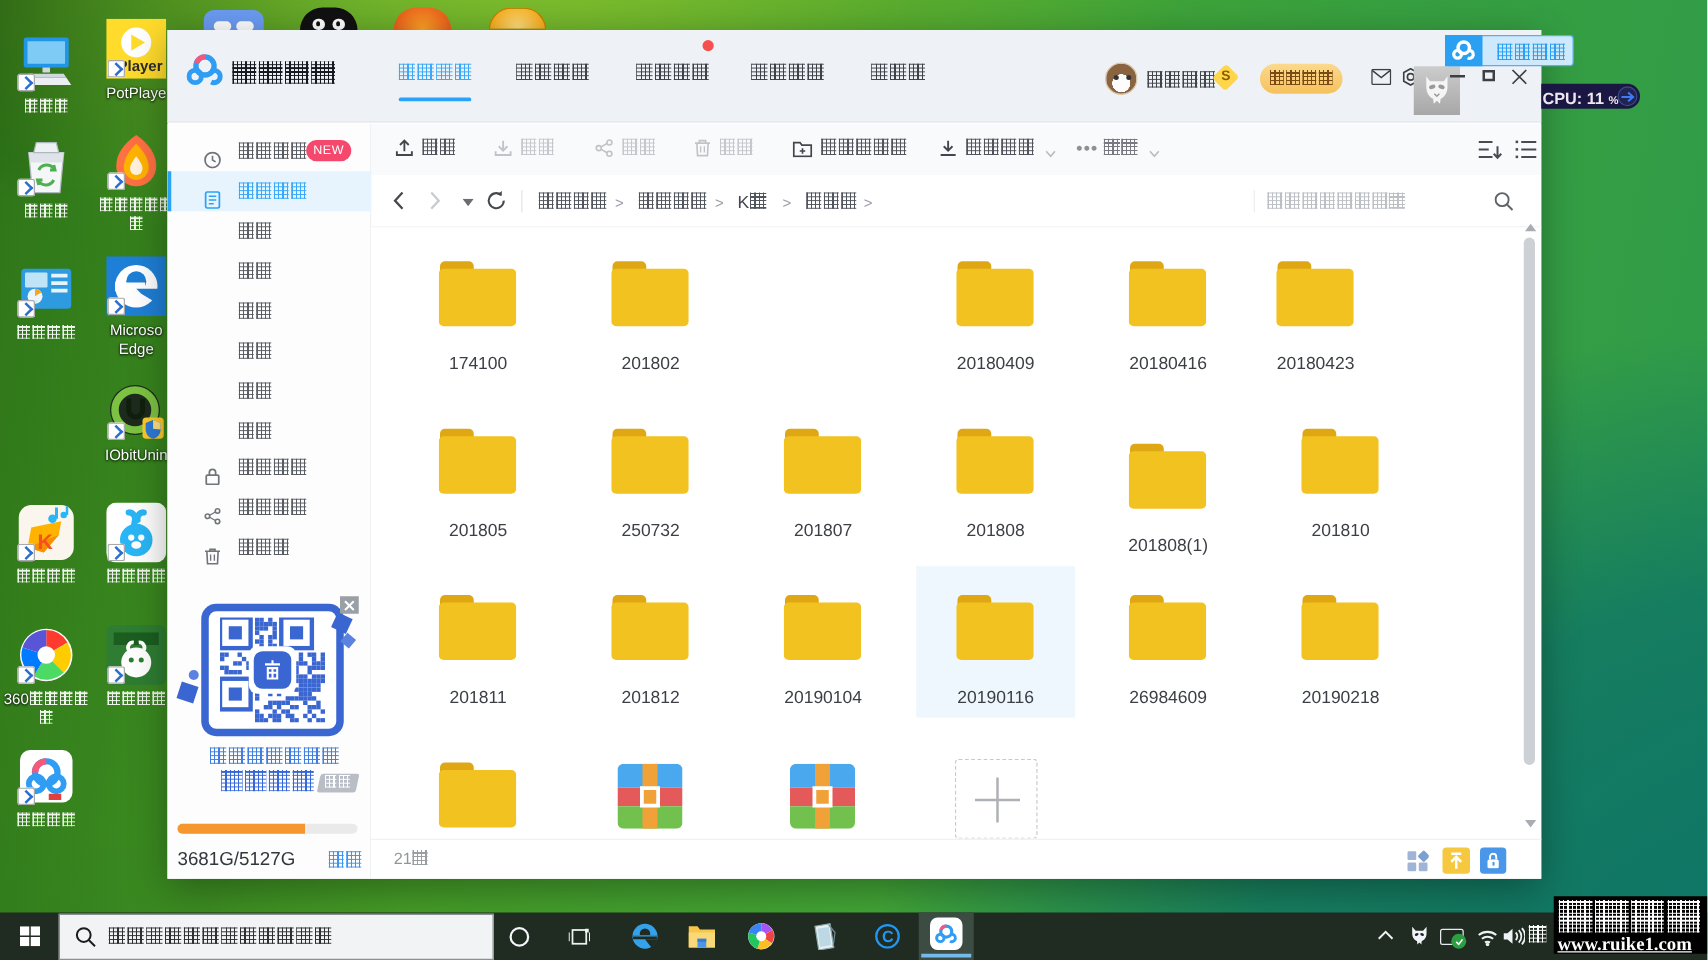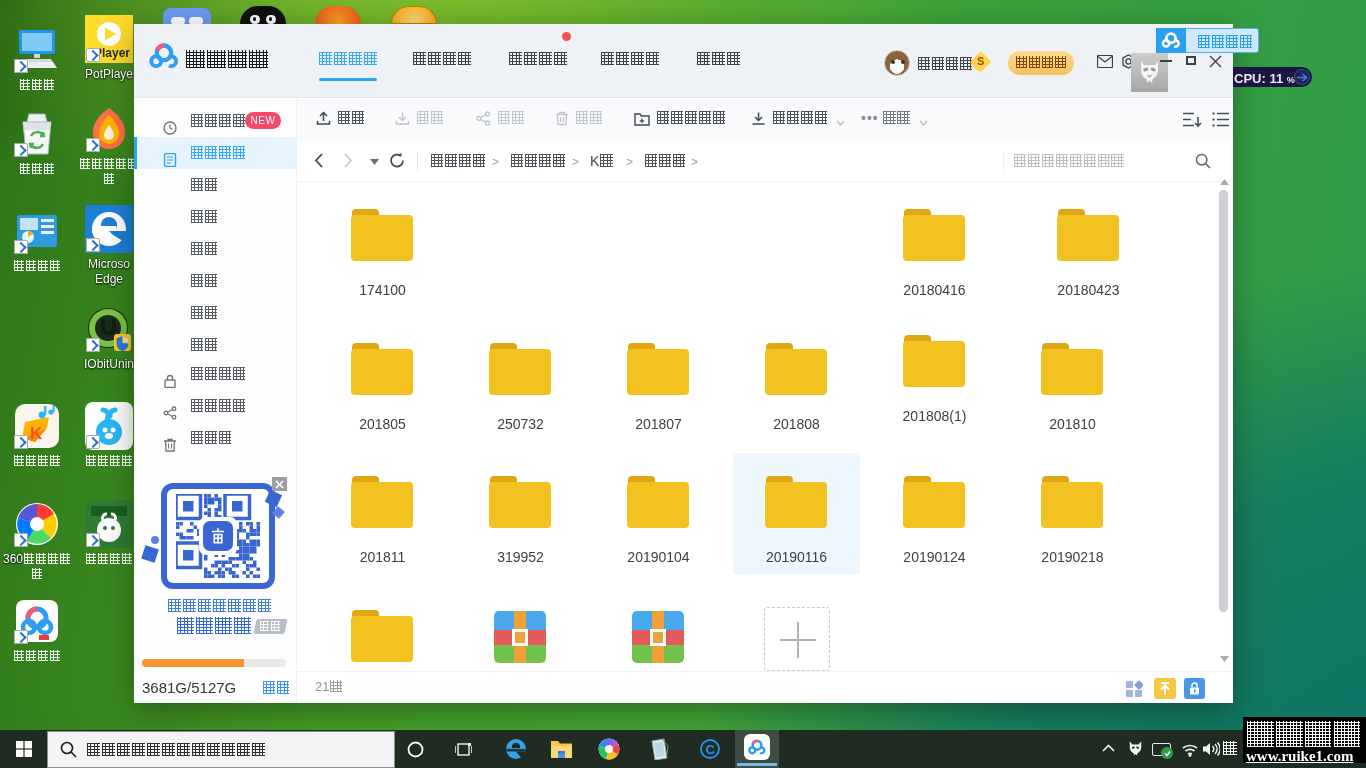--- a/index.html
+++ b/index.html
@@ -561,28 +561,42 @@
         <div class="abs" style="left:128px;top:581px;font-size:14px;color:#2a8cf2"><i class="z"></i><i class="z"></i></div>
       </div>
 <div class="abs" style="left:163px;top:158px;width:936px;height:489px;background:#fff;overflow:hidden">
         <div class="cell" style="left:22px;top:4px">
           <span class="fi"><svg width="62" height="54">
               <rect x="1" y="1" width="27" height="16" rx="4" fill="#dfa713"></rect>
               <rect x="0" y="7" width="62" height="46" rx="4" fill="#f2c220"></rect>
             </svg></span>
           <div class="nm">174100</div>
         </div>
+        <div class="cell" style="left:160px;top:4px">
+          <span class="fi"><svg width="62" height="54">
+              <rect x="1" y="1" width="27" height="16" rx="4" fill="#dfa713"></rect>
+              <rect x="0" y="7" width="62" height="46" rx="4" fill="#f2c220"></rect>
+            </svg></span>
+          <div class="nm">201802</div>
+        </div>
+        <div class="cell" style="left:436px;top:4px">
+          <span class="fi"><svg width="62" height="54">
+              <rect x="1" y="1" width="27" height="16" rx="4" fill="#dfa713"></rect>
+              <rect x="0" y="7" width="62" height="46" rx="4" fill="#f2c220"></rect>
+            </svg></span>
+          <div class="nm">20180409</div>
+        </div>
         <div class="cell" style="left:574px;top:4px">
           <span class="fi"><svg width="62" height="54">
               <rect x="1" y="1" width="27" height="16" rx="4" fill="#dfa713"></rect>
               <rect x="0" y="7" width="62" height="46" rx="4" fill="#f2c220"></rect>
             </svg></span>
           <div class="nm">20180416</div>
         </div>
-        <div class="cell" style="left:728px;top:4px">
+        <div class="cell" style="left:692px;top:4px">
           <span class="fi"><svg width="62" height="54">
               <rect x="1" y="1" width="27" height="16" rx="4" fill="#dfa713"></rect>
               <rect x="0" y="7" width="62" height="46" rx="4" fill="#f2c220"></rect>
             </svg></span>
           <div class="nm">20180423</div>
         </div>
         <div class="cell" style="left:22px;top:138px">
           <span class="fi"><svg width="62" height="54">
               <rect x="1" y="1" width="27" height="16" rx="4" fill="#dfa713"></rect>
               <rect x="0" y="7" width="62" height="46" rx="4" fill="#f2c220"></rect>
@@ -603,21 +617,21 @@
             </svg></span>
           <div class="nm">201807</div>
         </div>
         <div class="cell" style="left:436px;top:138px">
           <span class="fi"><svg width="62" height="54">
               <rect x="1" y="1" width="27" height="16" rx="4" fill="#dfa713"></rect>
               <rect x="0" y="7" width="62" height="46" rx="4" fill="#f2c220"></rect>
             </svg></span>
           <div class="nm">201808</div>
         </div>
-        <div class="cell" style="left:574px;top:130px">
+        <div class="cell" style="left:574px;top:150px">
           <span class="fi"><svg width="62" height="54">
               <rect x="1" y="1" width="27" height="16" rx="4" fill="#dfa713"></rect>
               <rect x="0" y="7" width="62" height="46" rx="4" fill="#f2c220"></rect>
             </svg></span>
           <div class="nm">201808(1)</div>
         </div>
         <div class="cell" style="left:712px;top:138px">
           <span class="fi"><svg width="62" height="54">
               <rect x="1" y="1" width="27" height="16" rx="4" fill="#dfa713"></rect>
               <rect x="0" y="7" width="62" height="46" rx="4" fill="#f2c220"></rect>
@@ -629,42 +643,42 @@
               <rect x="1" y="1" width="27" height="16" rx="4" fill="#dfa713"></rect>
               <rect x="0" y="7" width="62" height="46" rx="4" fill="#f2c220"></rect>
             </svg></span>
           <div class="nm">201811</div>
         </div>
         <div class="cell" style="left:160px;top:271px">
           <span class="fi"><svg width="62" height="54">
               <rect x="1" y="1" width="27" height="16" rx="4" fill="#dfa713"></rect>
               <rect x="0" y="7" width="62" height="46" rx="4" fill="#f2c220"></rect>
             </svg></span>
-          <div class="nm">319952</div>
+          <div class="nm">201812</div>
         </div>
         <div class="cell" style="left:298px;top:271px">
           <span class="fi"><svg width="62" height="54">
               <rect x="1" y="1" width="27" height="16" rx="4" fill="#dfa713"></rect>
               <rect x="0" y="7" width="62" height="46" rx="4" fill="#f2c220"></rect>
             </svg></span>
           <div class="nm">20190104</div>
         </div>
         <div class="cell sel" style="left:436px;top:271px">
           <span class="fi"><svg width="62" height="54">
               <rect x="1" y="1" width="27" height="16" rx="4" fill="#dfa713"></rect>
               <rect x="0" y="7" width="62" height="46" rx="4" fill="#f2c220"></rect>
             </svg></span>
           <div class="nm">20190116</div>
         </div>
         <div class="cell" style="left:574px;top:271px">
           <span class="fi"><svg width="62" height="54">
               <rect x="1" y="1" width="27" height="16" rx="4" fill="#dfa713"></rect>
               <rect x="0" y="7" width="62" height="46" rx="4" fill="#f2c220"></rect>
             </svg></span>
-          <div class="nm">20190124</div>
+          <div class="nm">26984609</div>
         </div>
         <div class="cell" style="left:712px;top:271px">
           <span class="fi"><svg width="62" height="54">
               <rect x="1" y="1" width="27" height="16" rx="4" fill="#dfa713"></rect>
               <rect x="0" y="7" width="62" height="46" rx="4" fill="#f2c220"></rect>
             </svg></span>
           <div class="nm">20190218</div>
         </div>
         <div class="cell" style="left:22px;top:405px">
           <span class="fi"><svg width="62" height="54">

